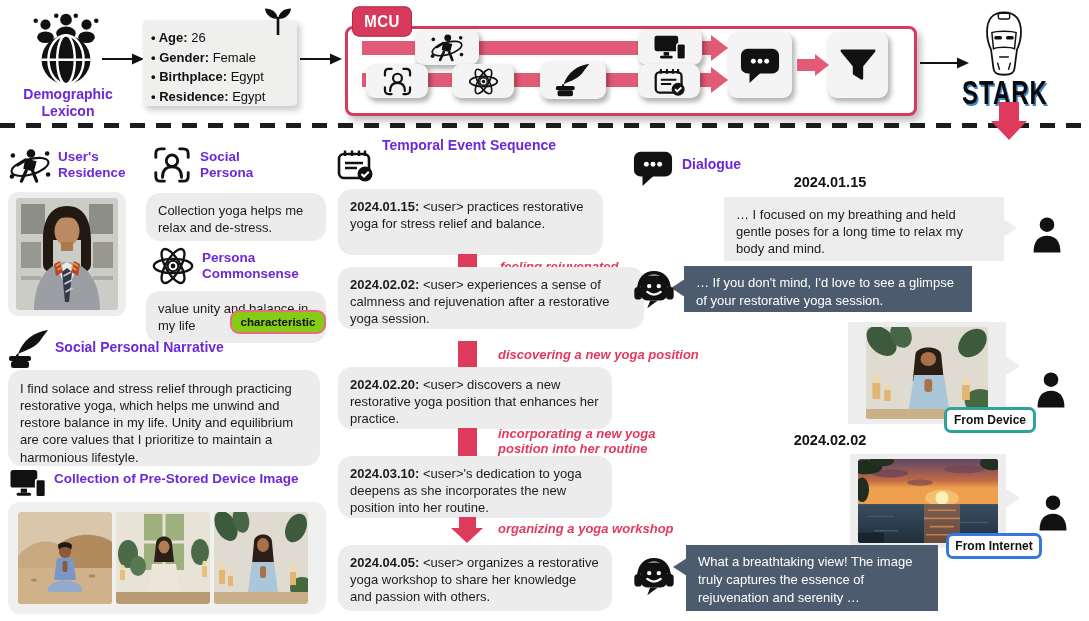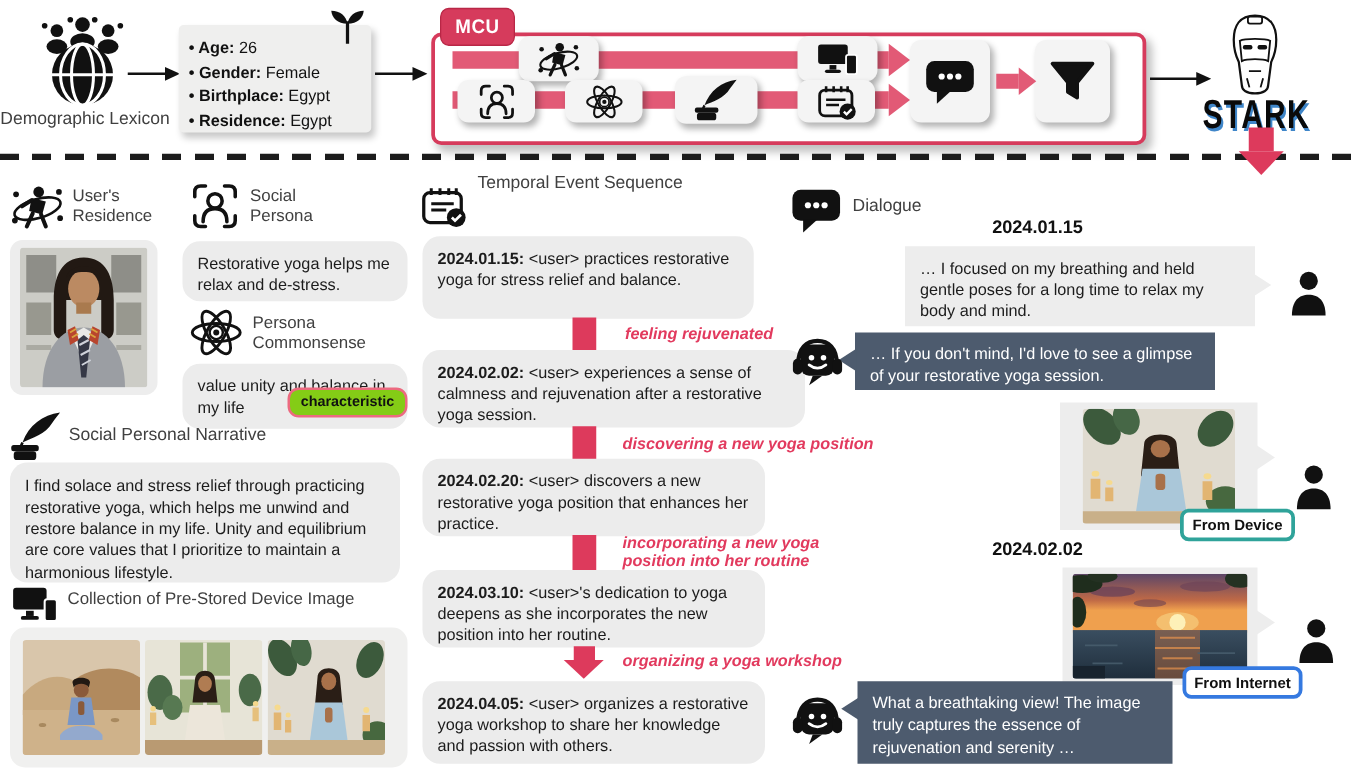--- a/index.html
+++ b/index.html
@@ -1,19 +1,19 @@
 <!DOCTYPE html>
 <html><head>
 <meta charset="utf-8">
 <style>
   html,body{margin:0;padding:0;background:#fff}
   #page{position:relative;width:1089px;height:621px;background:#fff;overflow:hidden;
         font-family:"Liberation Sans",sans-serif;color:#111}
   .abs{position:absolute}
-  .hdr{position:absolute;font-weight:normal;color:#404040;line-height:1.18;font-size:13.5px}
+  .hdr{position:absolute;font-weight:bold;color:#6d28d9;line-height:1.18;font-size:13.5px}
   .gbox{position:absolute;background:#ececec;border-radius:14px;padding:9px 12px;
         font-size:13px;line-height:1.32;color:#1c1c1c;box-sizing:border-box}
   .infobox{position:absolute;background:#efefee;border-radius:4px;padding:8px 10px 8px 8px;
         box-shadow:3px 4px 6px rgba(0,0,0,.22);font-size:13px;box-sizing:border-box}
   .infobox ul{margin:0;padding:0;list-style:none}
   .infobox li{line-height:1.5}
   .infobox li:before{content:"•  ";font-weight:bold}
   .blbl{font-weight:bold}
   .mcu-box{position:absolute;border:3px solid #d63b5c;border-radius:8px;background:#fff;
         box-shadow:4px 5px 7px rgba(0,0,0,.25)}
@@ -246,21 +246,21 @@
       <path d="M51 64 L41 70 L51 92 L61 70 Z" fill="#e9e9e7"></path>
       <path d="M51 70 L46 74 L49 104 L53 104 L56 74 Z" fill="#353846"></path>
       <path d="M47.5 78 L55 74 M48.5 86 L56 82 M49.5 94 L56.5 90" stroke="#cfd2da" stroke-width="1.6"></path>
       <path d="M38 66 L44 63 L47 74 L40 78 Z" fill="#b8452e"></path>
       <path d="M64 66 L58 63 L55 74 L62 78 Z" fill="#b8452e"></path>
       <path d="M40 68 L45 65 M41.5 72 L46.5 69" stroke="#d9a23c" stroke-width="1.6"></path>
       <path d="M62 68 L57 65 M60.5 72 L55.5 69" stroke="#d9a23c" stroke-width="1.6"></path>
     </svg>
   </div>
 
-  <div class="gbox" style="left:146px;top:193px;width:180px;height:48px">Restorative yoga helps me relax and de-stress.</div>
+  <div class="gbox" style="left:146px;top:193px;width:180px;height:48px">Collection yoga helps me relax and de-stress.</div>
 
   <div class="abs" style="left:150px;top:243px">
     <svg width="46" height="46" viewBox="0 0 48 48">
       <ellipse cx="24" cy="24" rx="20" ry="7.5" fill="none" stroke="#111" stroke-width="2.4"></ellipse>
       <ellipse cx="24" cy="24" rx="20" ry="7.5" fill="none" stroke="#111" stroke-width="2.4" transform="rotate(60 24 24)"></ellipse>
       <ellipse cx="24" cy="24" rx="20" ry="7.5" fill="none" stroke="#111" stroke-width="2.4" transform="rotate(120 24 24)"></ellipse>
       <circle cx="24" cy="24" r="5.5" fill="none" stroke="#111" stroke-width="2"></circle>
       <circle cx="24" cy="24" r="2.5" fill="#111"></circle>
     </svg>
   </div>
@@ -357,21 +357,21 @@
     </svg>
   </div>
   <div class="hdr" style="left:382px;top:137px;width:240px;font-size:14px">Temporal Event Sequence</div>
 
   <div class="gbox" style="left:338px;top:189px;width:265px;height:66px">
     <span class="evdate">2024.01.15:</span><span> &lt;user&gt; practices restorative yoga for stress relief and balance.</span>
   </div>
   <div class="conn" style="top:254px;height:27px"></div>
   <div class="redlabel" style="left:500px;top:259px;width:180px">feeling rejuvenated</div>
 
-  <div class="gbox" style="left:338px;top:280px;width:306px;height:62px">
+  <div class="gbox" style="left:338px;top:267px;width:306px;height:62px">
     <span class="evdate">2024.02.02:</span><span> &lt;user&gt; experiences a sense of calmness and rejuvenation after a restorative yoga session.</span>
   </div>
   <div class="conn" style="top:341px;height:27px"></div>
   <div class="redlabel" style="left:498px;top:347px;width:210px">discovering a new yoga position</div>
 
   <div class="gbox" style="left:338px;top:367px;width:274px;height:62px">
     <span class="evdate">2024.02.20:</span><span> &lt;user&gt; discovers a new restorative yoga position that enhances her practice.</span>
   </div>
   <div class="conn" style="top:428px;height:28px"></div>
   <div class="redlabel" style="left:498px;top:426px;width:165px">incorporating a new yoga position into her routine</div>

